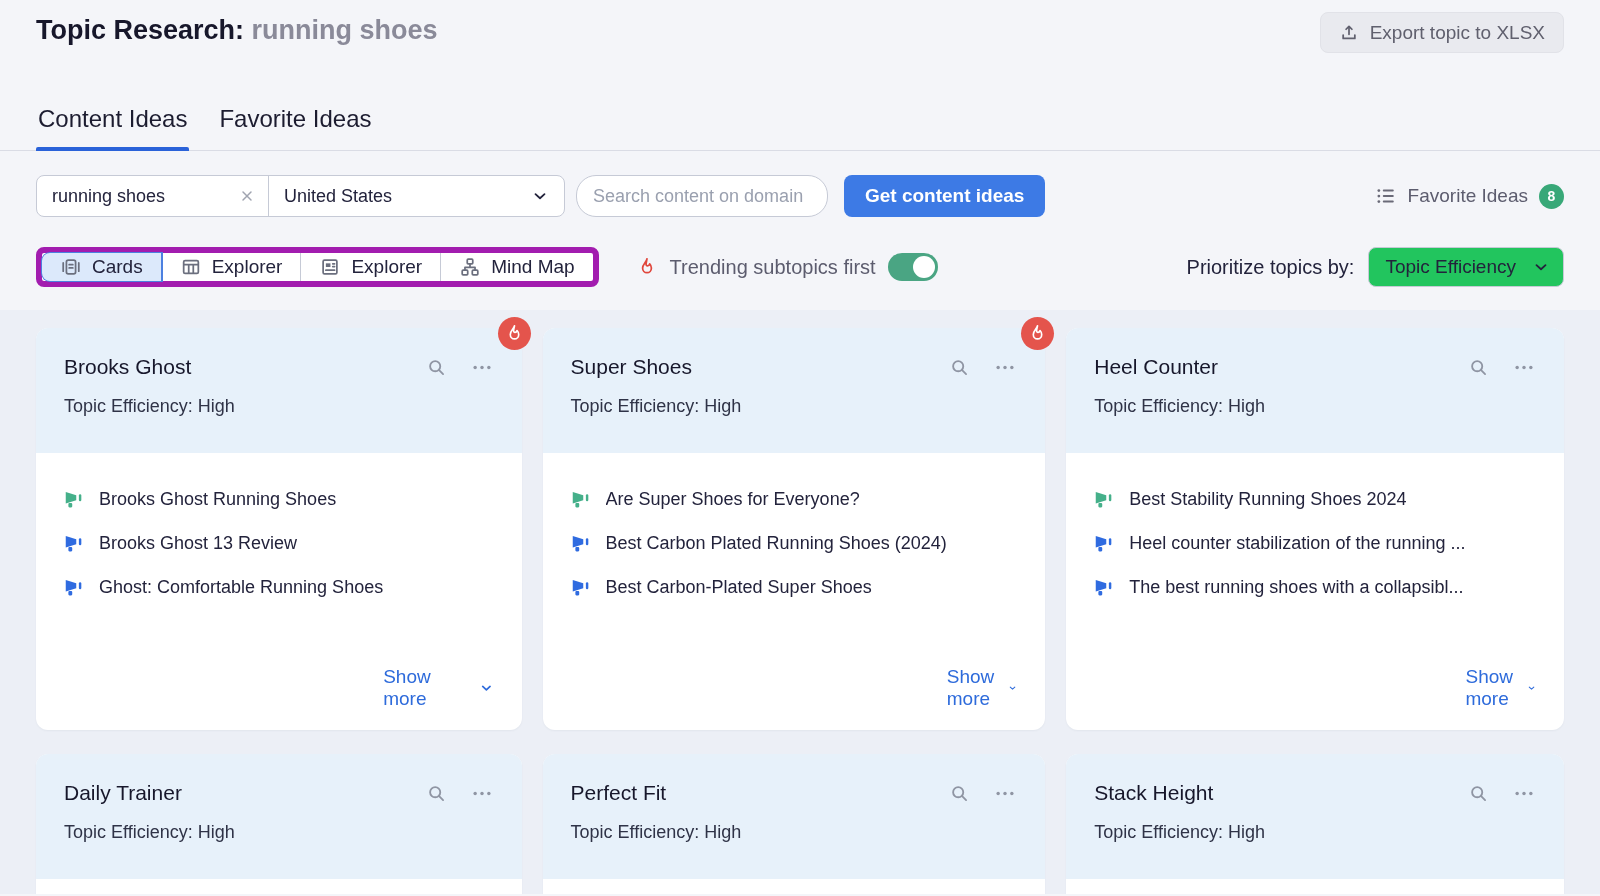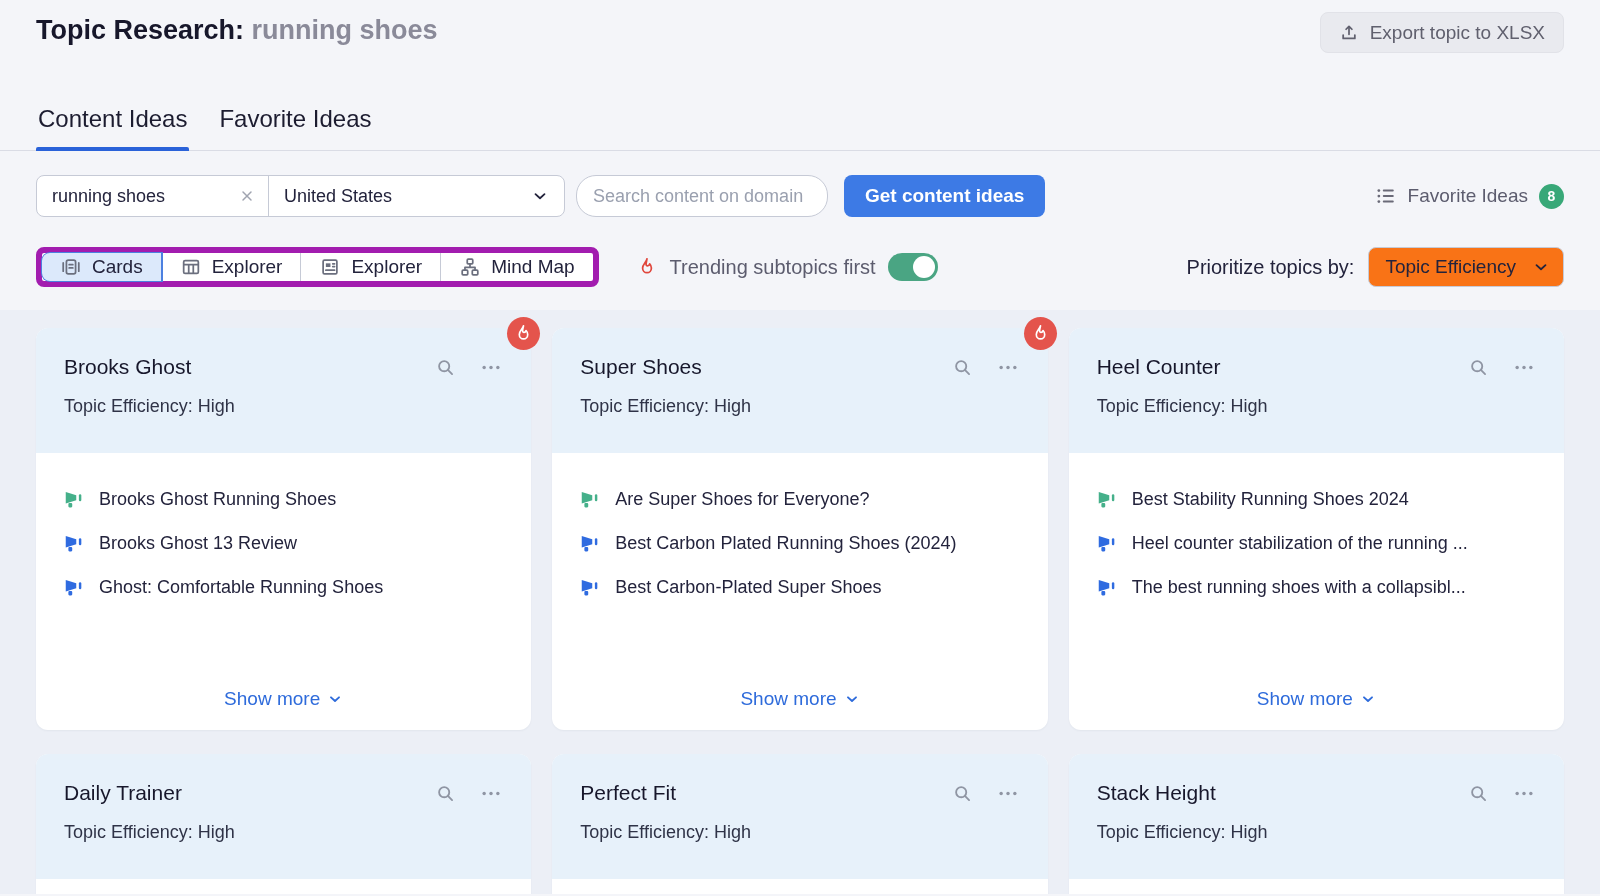--- a/index.html
+++ b/index.html
@@ -41,33 +41,33 @@
   .segmented{display:flex;height:40px;border:6px solid #a21caf;border-radius:8px;background:#fff;}
   .seg-btn{display:flex;align-items:center;gap:10px;padding:0 18px;font-size:19px;color:#23233C;background:transparent;border:none;border-right:1px solid #C6CAD6;font-family:inherit;cursor:pointer;}
   .seg-btn:last-child{border-right:none;}
   .seg-btn.active{background:#DCE9FB;box-shadow:0 0 0 1px #4C80E0;border-radius:8px 0 0 8px;border-right-color:#4C80E0;}
   .trending{display:flex;align-items:center;gap:12px;margin-left:37px;color:#5C5C6E;font-size:20px;}
   .toggle{width:50px;height:28px;border-radius:14px;background:#C4C8D4;position:relative;cursor:pointer;}
   .toggle.on{background:#4AA583;}
   .toggle .knob{position:absolute;top:3px;left:3px;width:22px;height:22px;border-radius:50%;background:#fff;}
   .toggle.on .knob{left:auto;right:3px;}
   .prioritize{margin-left:auto;display:flex;align-items:center;gap:14px;font-size:20px;color:#23233C;}
-  .select{height:40px;background:#f97316;border:1px solid #C6CAD6;border-radius:8px;display:flex;align-items:center;gap:16px;padding:0 13px 0 16px;font-size:19px;cursor:pointer;}
+  .select{height:40px;background:#22c55e;border:1px solid #C6CAD6;border-radius:8px;display:flex;align-items:center;gap:16px;padding:0 13px 0 16px;font-size:19px;cursor:pointer;}
 
   .cards-section{margin-top:23px;background:#ECEFF6;height:584px;overflow:hidden;padding:18px 36px 0;}
   .cards-grid{display:grid;grid-template-columns:repeat(3,1fr);gap:24px 21px;grid-auto-rows:402px;}
   .card{position:relative;background:#fff;border-radius:12px;display:flex;flex-direction:column;box-shadow:0 1px 2px rgba(40,50,80,.05);}
   .fire-badge{position:absolute;top:-11px;right:-9px;width:33px;height:33px;border-radius:50%;background:var(--fire_red);display:flex;align-items:center;justify-content:center;}
   .card-header{background:var(--card_header_bg);border-radius:12px 12px 0 0;padding:27px 28px 0;height:125px;}
   .card-title-row{display:flex;justify-content:space-between;align-items:center;}
   .card-title{margin:0;font-size:21px;font-weight:normal;color:#17172B;}
   .card-actions{display:flex;align-items:center;gap:23px;color:#8F95A3;}
   .icon-btn{display:flex;cursor:pointer;}
   .card-sub{margin-top:17px;font-size:18px;color:#2F3347;}
-  .card-body{flex:1;display:flex;flex-direction:column;padding:36px 28px 20px;overflow:hidden;}
+  .card-body{flex:1;display:flex;padding:36px 28px 20px;overflow:hidden;}
   .idea-list{list-style:none;margin:0;padding:0;display:flex;flex-direction:column;gap:23px;}
   .idea-item{display:flex;align-items:center;gap:14px;font-size:18px;color:#23233C;white-space:nowrap;overflow:hidden;cursor:pointer;}
   .idea-item .txt{overflow:hidden;text-overflow:ellipsis;}
   .idea-item svg{flex:0 0 auto;}
   .show-more{margin-top:auto;align-self:center;display:flex;align-items:center;gap:7px;color:var(--link_blue);font-size:19px;cursor:pointer;}
 </style>
 </head>
 <body>
 
 <div class="top-section">

